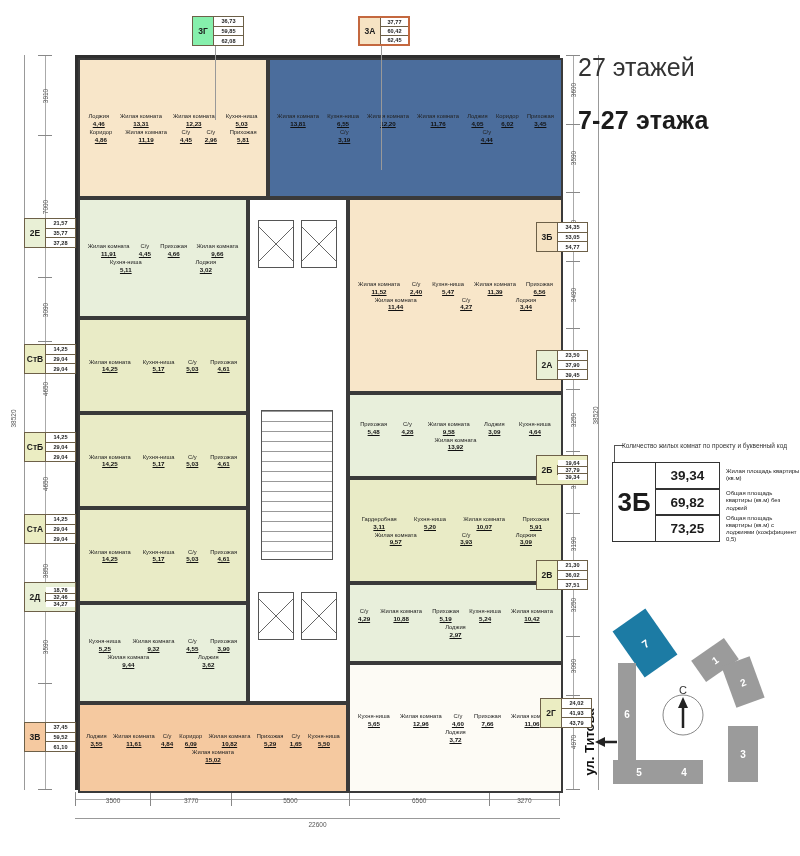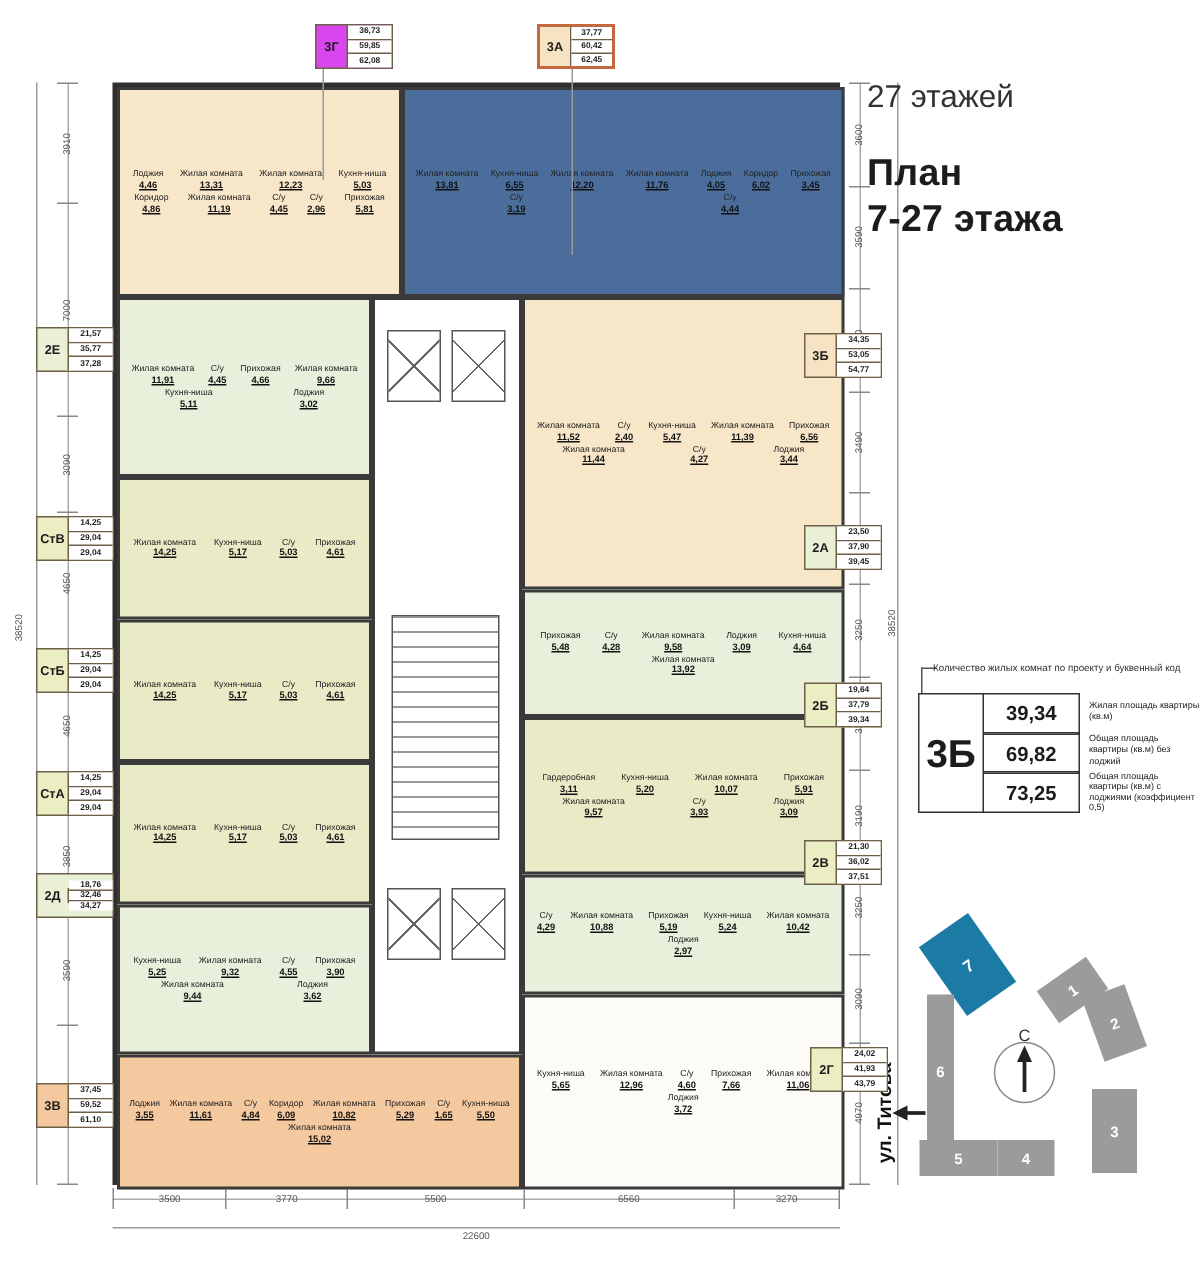--- a/index.html
+++ b/index.html
@@ -47,21 +47,21 @@
   .dimh .seg:last-child{border-right:1px solid #888;}
   .dimh .seg span{position:absolute;top:55%;left:50%;transform:translate(-50%,-50%);
         font-size:6.5px;color:#555;white-space:nowrap;}
   .totline-v{position:absolute;width:1px;background:#999;z-index:1;}
   .totline-h{position:absolute;height:1px;background:#999;z-index:1;}
   .tot-v{position:absolute;font-size:6.5px;color:#555;transform:rotate(-90deg);transform-origin:center;white-space:nowrap;z-index:1;}
   .tot-h{position:absolute;font-size:6.5px;color:#555;text-align:center;z-index:1;}
   
   .panel-title{position:absolute;left:578px;top:52px;width:220px;z-index:5;}
   .t1{font-size:25px;font-weight:800;letter-spacing:.2px;line-height:1.22;}
-  .t3{font-size:21px;font-weight:400;color:#333;line-height:1.25;}
+  .t3{font-size:25px;font-weight:400;color:#333;line-height:1.25;}
   .tgap{height:22px;}
   
   .lg-callout{position:absolute;left:622px;top:442px;width:178px;font-size:6.5px;color:#333;z-index:5;}
   .lg-elbow{position:absolute;left:614px;top:445px;width:9px;height:16px;
             border-left:1px solid #555;border-top:1px solid #555;z-index:5;}
   .lg-box{position:absolute;left:612px;top:462px;display:flex;z-index:5;background:#fff;}
   .lg-code{width:44px;height:80px;border:1.5px solid #333;box-sizing:border-box;
            display:flex;align-items:center;justify-content:center;font-size:26px;font-weight:800;}
   .lg-vals{width:64px;height:80px;display:flex;flex-direction:column;box-sizing:border-box;}
   .lg-vals div{flex:1;border:1.5px solid #333;border-left:none;box-sizing:border-box;margin-top:-1.5px;
@@ -529,21 +529,21 @@
 
   <div class="core" style="left:170px;top:140px;width:100px;height:505px;">
     <div class="elev" style="left:8px;top:20px;"></div>
     <div class="elev" style="left:51px;top:20px;"></div>
     <div class="stairs"></div>
     <div class="elev" style="left:8px;top:392px;"></div>
     <div class="elev" style="left:51px;top:392px;"></div>
   </div>
 </div>
 
-<div class="cbox" style="left: 210px; top: 16px; background: #d946ef;">
+<div class="cbox" style="left: 192px; top: 16px; background: #86efac;">
       <div class="cb-code">3Г</div>
       <div class="cb-vals">
         <div>36,73</div>
         <div>59,85</div>
         <div>62,08</div>
       </div>
     </div>
 <div class="conn" style="left:215px;top:46px;width:1px;height:74px;"></div>
 <div class="cbox hl" style="left: 358px; top: 16px; background: rgb(246, 227, 195);">
       <div class="cb-code">3А</div>
@@ -613,21 +613,21 @@
       </div>
     </div>
 <div class="cbox" style="left: 536px; top: 350px; background: rgb(233, 240, 214);">
       <div class="cb-code">2А</div>
       <div class="cb-vals">
         <div>23,50</div>
         <div>37,90</div>
         <div>39,45</div>
       </div>
     </div>
-<div class="cbox" style="left: 536px; top: 455px; background: rgb(235, 237, 194);">
+<div class="cbox" style="left: 536px; top: 455px; background: rgb(235, 237, 194); align-items: center;">
       <div class="cb-code">2Б</div>
       <div class="cb-vals">
         <div>19,64</div>
         <div>37,79</div>
         <div>39,34</div>
       </div>
     </div>
 <div class="cbox" style="left: 536px; top: 560px; background: rgb(235, 237, 194);">
       <div class="cb-code">2В</div>
       <div class="cb-vals">
@@ -641,21 +641,20 @@
       <div class="cb-vals">
         <div>24,02</div>
         <div>41,93</div>
         <div>43,79</div>
       </div>
     </div>
 
 <div class="panel-title">
   <div class="t3">27 этажей</div>
   <div class="tgap"></div>
-  <div class="t1">План</div>
   <div class="t1">7-27 этажа</div>
 </div>
 
 <div class="lg-elbow"></div>
 <div class="lg-callout">Количество жилых комнат по проекту и буквенный код</div>
 <div class="lg-box">
   <div class="lg-code">3Б</div>
   <div class="lg-vals">
     <div>39,34</div>
     <div>69,82</div>

